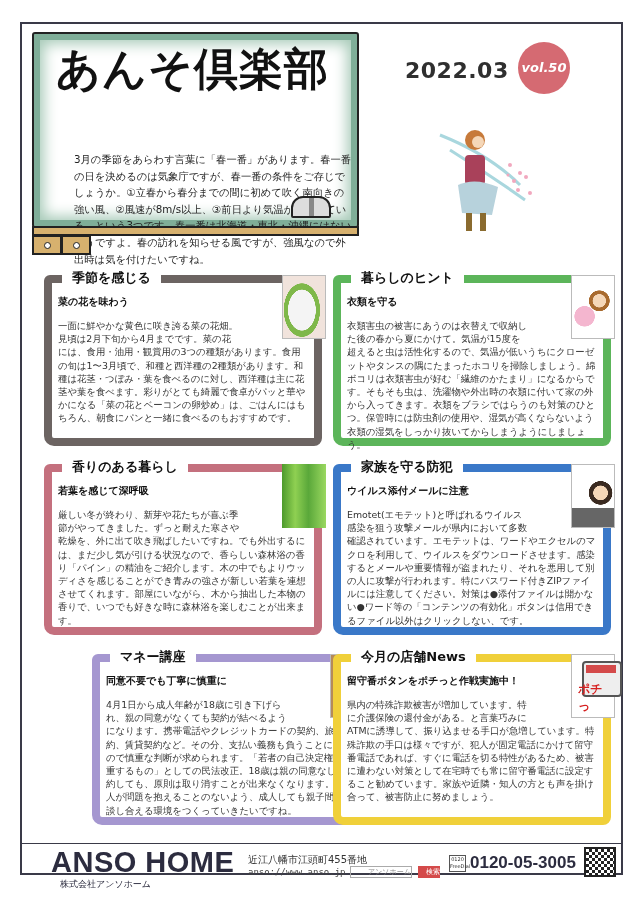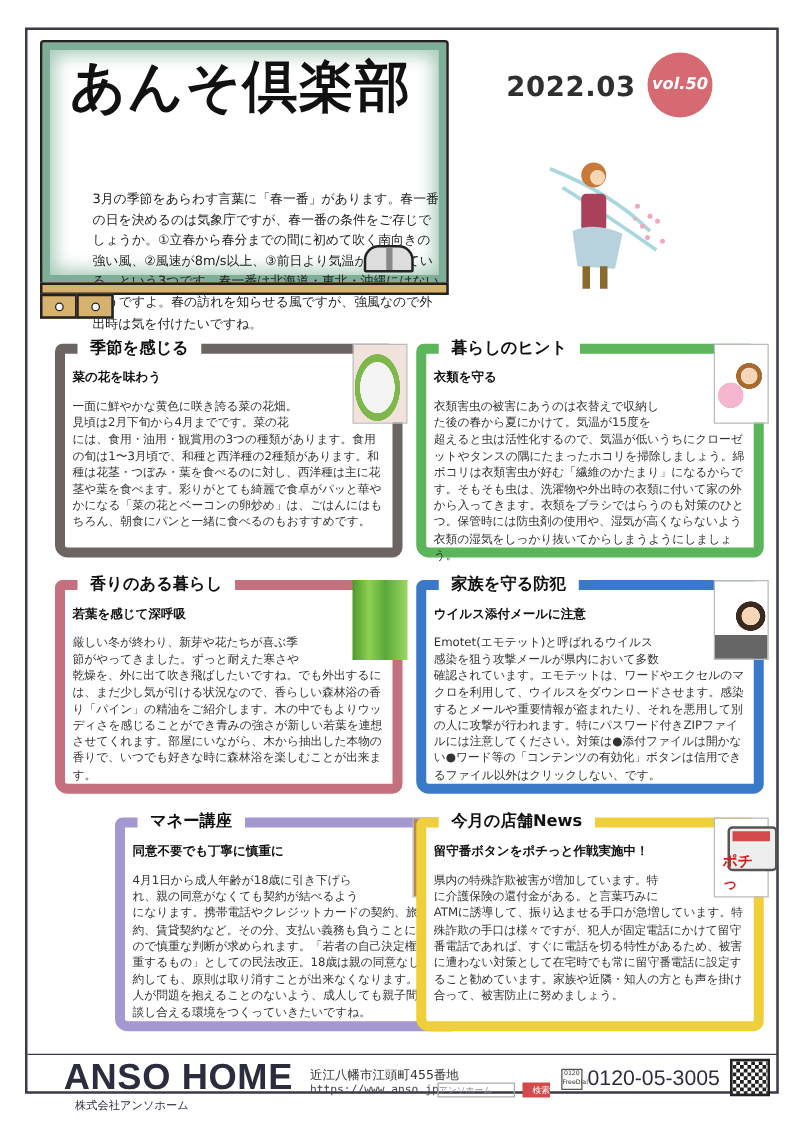--- a/index.html
+++ b/index.html
@@ -35,24 +35,24 @@
   .c-blue { border-color: #3a78c8; }
   .c-purple { border-color: #a597d0; margin-left: 48px; }
   .c-yellow { border-color: #f0d03a; }
 
   
   .footer-line { position: absolute; left: 22px; top: 843px; width: 600px; height: 1px; background: #3a3a48; }
   .logo { position: absolute; left: 30px; top: 846px; font-family: "Liberation Sans", sans-serif; font-weight: 900; font-size: 29px; color: #2c2c3f; letter-spacing: 0.5px; margin-left: 21px; }
   .logo-sub { position: absolute; left: 60px; top: 878px; font-size: 9px; color: #2c2c3f; }
   .addr { position: absolute; left: 248px; top: 853px; font-size: 10px; color: #333; }
   .url { position: absolute; left: 248px; top: 867px; font-size: 9px; color: #444; font-family: "DejaVu Sans Mono", monospace; }
-  .search-box { position: absolute; left: 350px; top: 866px; width: 62px; height: 12px; border: 1px solid #aaa; font-size: 7px; color: #888; padding-left: 0; line-height: 10px; }
+  .search-box { position: absolute; left: 350px; top: 866px; width: 62px; height: 12px; border: 1px solid #aaa; font-size: 7px; color: #888; padding-left: 17px; line-height: 10px; }
   .search-btn { position: absolute; left: 418px; top: 866px; width: 22px; height: 12px; background: #d44a4a; color: #fff; font-size: 7px; text-align: right; line-height: 12px; }
   .freedial { position: absolute; left: 449px; top: 855px; width: 17px; height: 17px; font-size: 5px; text-align: center; color: #333; border: 1px solid #555; line-height: 7px; }
-  .phone { position: absolute; left: 470px; top: 853px; font-family: "Liberation Sans", sans-serif; font-weight: 400; font-size: 17px; color: #2c2c3f; }
+  .phone { position: absolute; left: 470px; top: 853px; font-family: "Liberation Sans", sans-serif; font-weight: 700; font-size: 17px; color: #2c2c3f; }
   .qr { position: absolute; left: 584px; top: 847px; width: 32px; height: 30px; background: repeating-conic-gradient(#222 0 25%, #fff 0 50%) 0 0/6px 6px; border: 2px solid #222; }
 </style>
 </head>
 <body>
 
 <div class="frame"></div>
 
 <div class="board">
   <div class="board-title">あんそ倶楽部</div>
   <div class="board-text">3月の季節をあらわす言葉に「春一番」があります。春一番の日を決めるのは気象庁ですが、春一番の条件をご存じでしょうか。①立春から春分までの間に初めて吹く南向きの強い風、②風速が8m/s以上、③前日より気温が上昇している、という3つです。春一番は北海道・東北・沖縄にはないそうですよ。春の訪れを知らせる風ですが、強風なので外出時は気を付けたいですね。</div>
@@ -128,18 +128,18 @@
     <div style="position:absolute; left:10px; top:6px; width:40px; height:36px; border:2px solid #555; border-radius:4px; background:#eee;"></div>
     <div style="position:absolute; left:14px; top:10px; width:30px; height:8px; background:#d44a4a;"></div>
     <div style="position:absolute; left:6px; bottom:2px; color:#d62020; font-weight:900; font-size:12px;">ポチっ</div>
   </div>
 </div>
 
 <div class="footer-line"></div>
 <div class="logo">ANSO HOME</div>
 <div class="logo-sub">株式会社アンソホーム</div>
 <div class="addr">近江八幡市江頭町455番地</div>
-<div class="url">https://www.anso.jp</div>
+<div class="url">anso://www.anso.jp</div>
 <div class="search-box">アンソホーム</div>
 <div class="search-btn">検索</div>
 <div class="freedial">0120 FreeDial</div>
 <div class="phone">0120-05-3005</div>
 <div class="qr"></div>
 
 </body></html>

